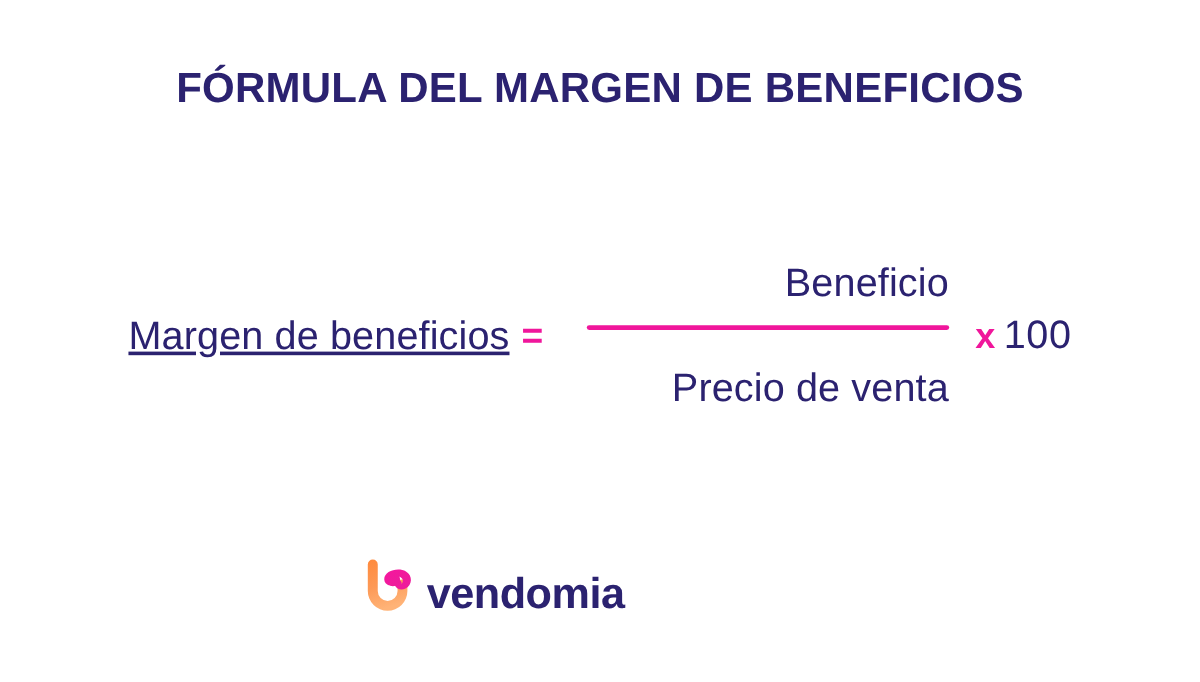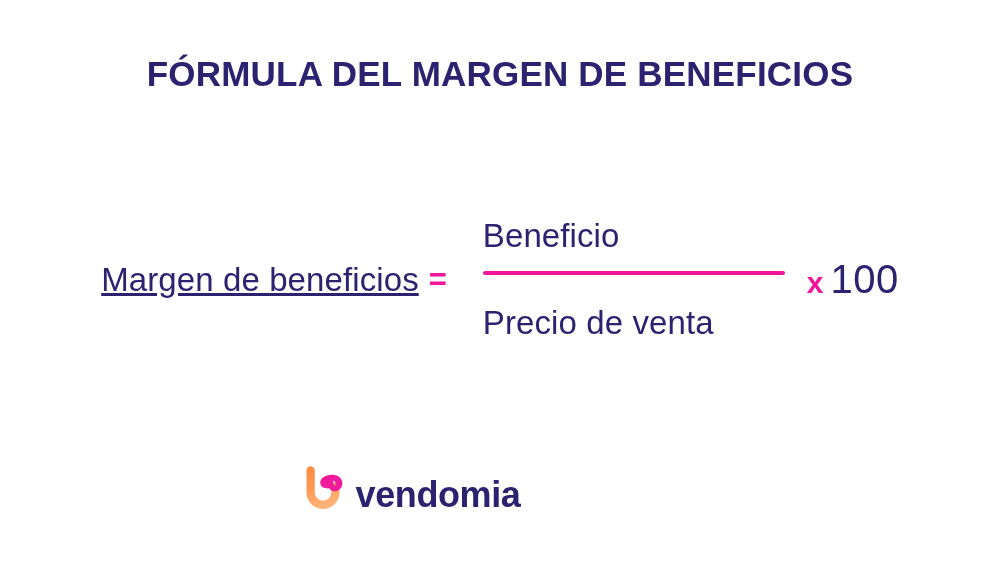--- a/index.html
+++ b/index.html
@@ -63,21 +63,21 @@
     font-size: 31px;
     font-weight: bold;
     color: #f0169b;
     margin-left: 10px;
     line-height: 1;
   }
 
   .fraction {
     display: flex;
     flex-direction: column;
-    align-items: flex-start;
+    align-items: flex-end;
     justify-content: center;
     margin-left: 36px;
     margin-right: 22px;
     width: 302px;
   }
 
   .numerator,
   .denominator {
     font-size: 33px;
     color: #2b2270;
@@ -106,21 +106,21 @@
   }
 
   .mult-x {
     font-size: 30px;
     font-weight: bold;
     color: #f0169b;
     margin-right: 7px;
   }
 
   .mult-num {
-    font-size: 40px;
+    font-size: 33px;
     color: #2b2270;
     font-weight: 400;
     letter-spacing: 0.5px;
   }
 
   
   .logo {
     position: absolute;
     top: 462px;
     left: 0;

